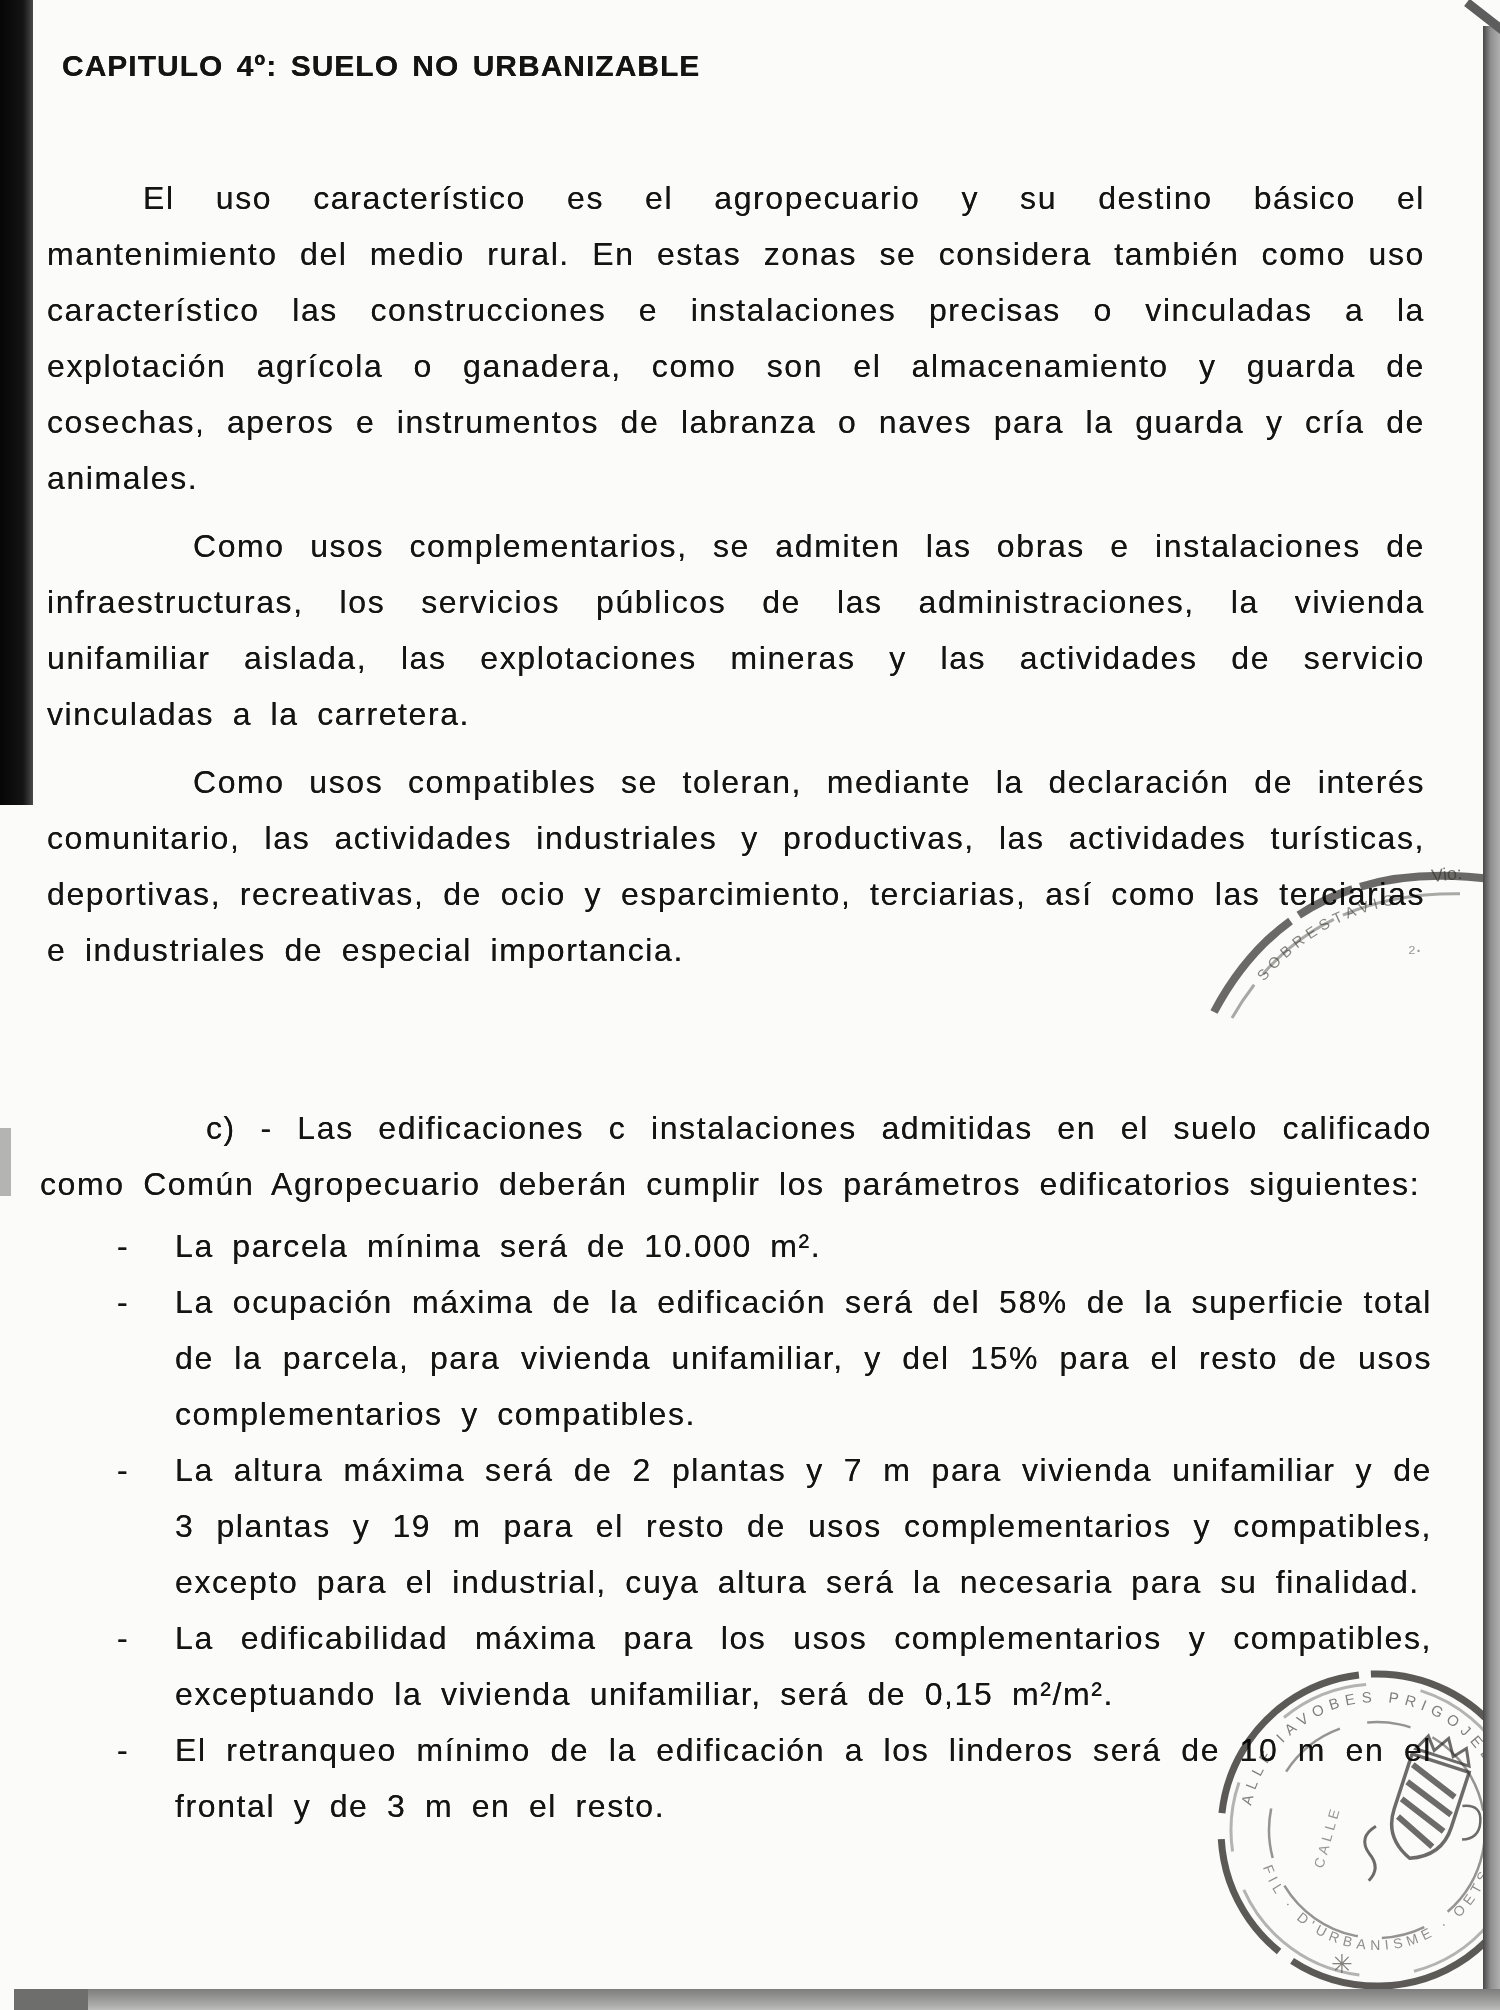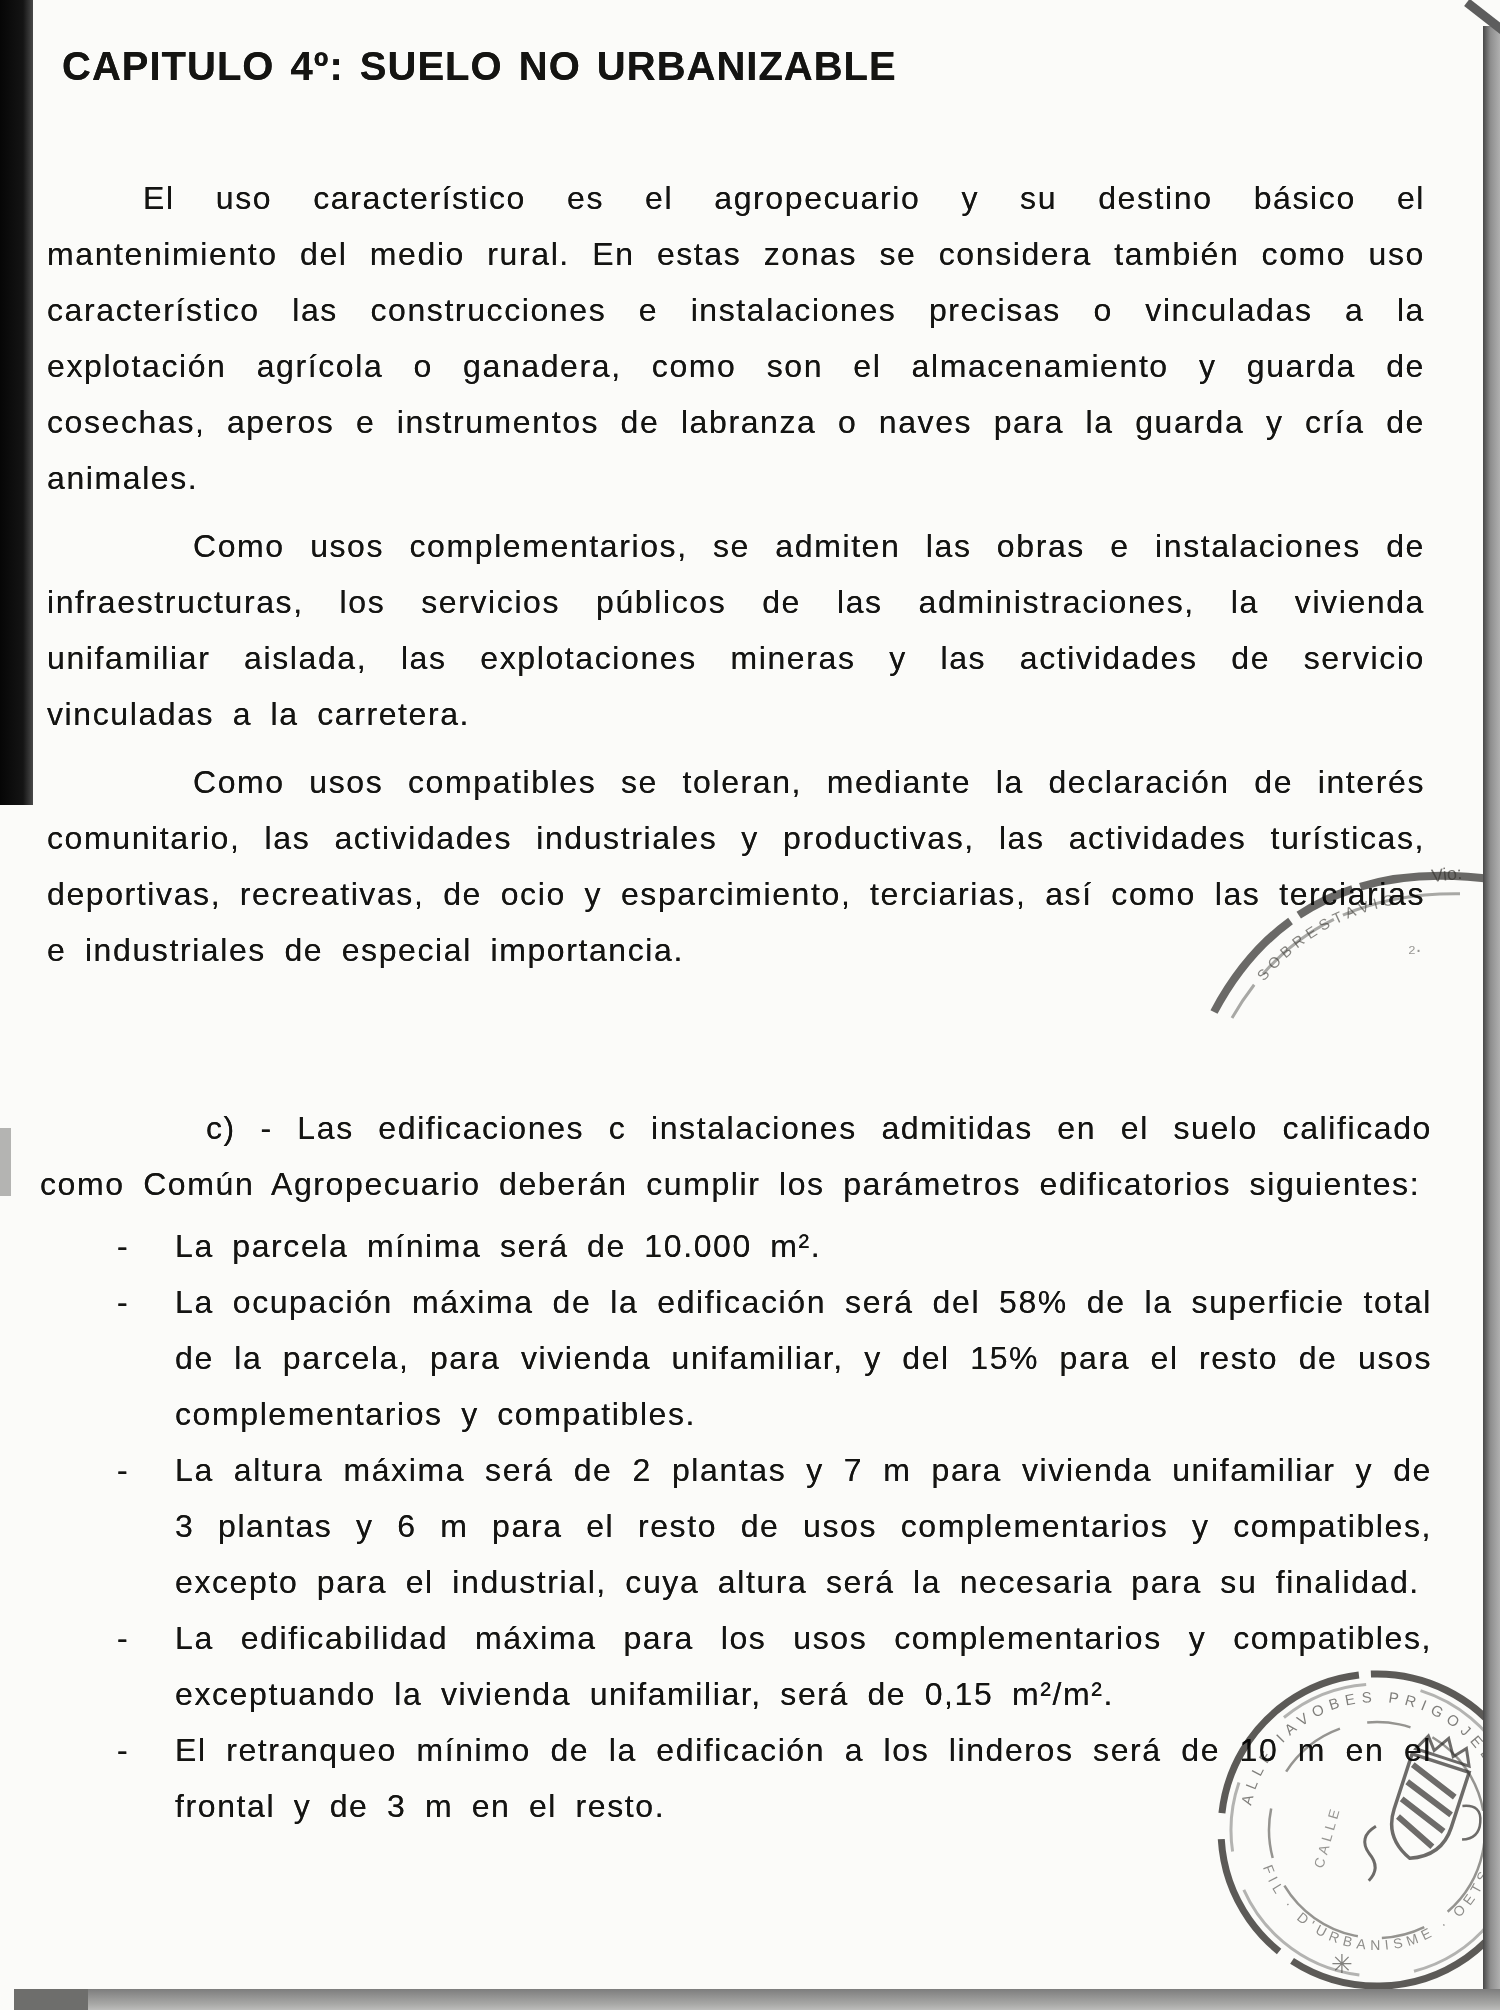--- a/index.html
+++ b/index.html
@@ -14,21 +14,21 @@
   .content{
     position:absolute;left:40px;top:46px;width:1392px;z-index:1;
     color:#181816;
     font-size:32px;line-height:56px;
     letter-spacing:1.6px;word-spacing:8px;
     text-align:justify;
     filter:blur(.35px) contrast(1.04);
     text-shadow:0 0 .6px rgba(20,20,20,.85);
   }
   .title{
-    font-size:40px;font-weight:bold;line-height:40px;
+    font-size:30px;font-weight:bold;line-height:40px;
     letter-spacing:1px;word-spacing:4px;
     margin:0 0 84px 22px;text-align:left;
   }
   .para{margin:7px;}
   .p1{text-indent:96px;margin-bottom:12px;}
   .p2{text-indent:146px;margin-bottom:12px;}
   .p3{text-indent:146px;}
   .pc{text-indent:166px;margin:122px 0 6px 0;}
 
   .bullets{margin-top:2px;}
@@ -72,21 +72,21 @@
       <div class="bullet-item">
         <span class="dash">-</span>
         <span class="btext">La parcela mínima será de 10.000 m².</span>
       </div>
       <div class="bullet-item">
         <span class="dash">-</span>
         <span class="btext">La ocupación máxima de la edificación será del 58% de la superficie total de la parcela, para vivienda unifamiliar, y del 15% para el resto de usos complementarios y compatibles.</span>
       </div>
       <div class="bullet-item">
         <span class="dash">-</span>
-        <span class="btext">La altura máxima será de 2 plantas y 7 m para vivienda unifamiliar y de 3 plantas y 6 m para el resto de usos complementarios y compatibles, excepto para el industrial, cuya altura será la necesaria para su finalidad.</span>
+        <span class="btext">La altura máxima será de 2 plantas y 7 m para vivienda unifamiliar y de 3 plantas y 19 m para el resto de usos complementarios y compatibles, excepto para el industrial, cuya altura será la necesaria para su finalidad.</span>
       </div>
       <div class="bullet-item">
         <span class="dash">-</span>
         <span class="btext">La edificabilidad máxima para los usos complementarios y compatibles, exceptuando la vivienda unifamiliar, será de 0,15 m²/m².</span>
       </div>
       <div class="bullet-item">
         <span class="dash">-</span>
         <span class="btext">El retranqueo mínimo de la edificación a los linderos será de 10 m en el frontal y de 3 m en el resto.</span>
       </div>
     </div>

